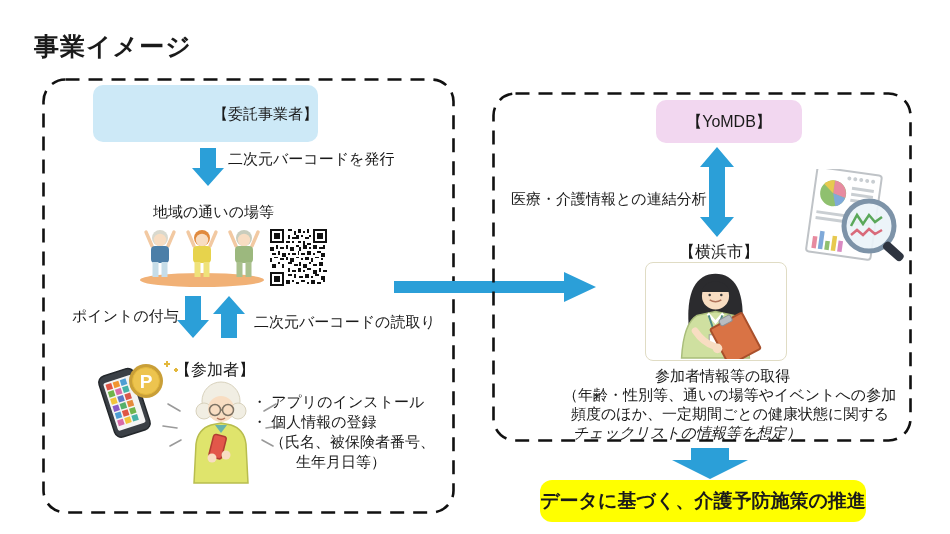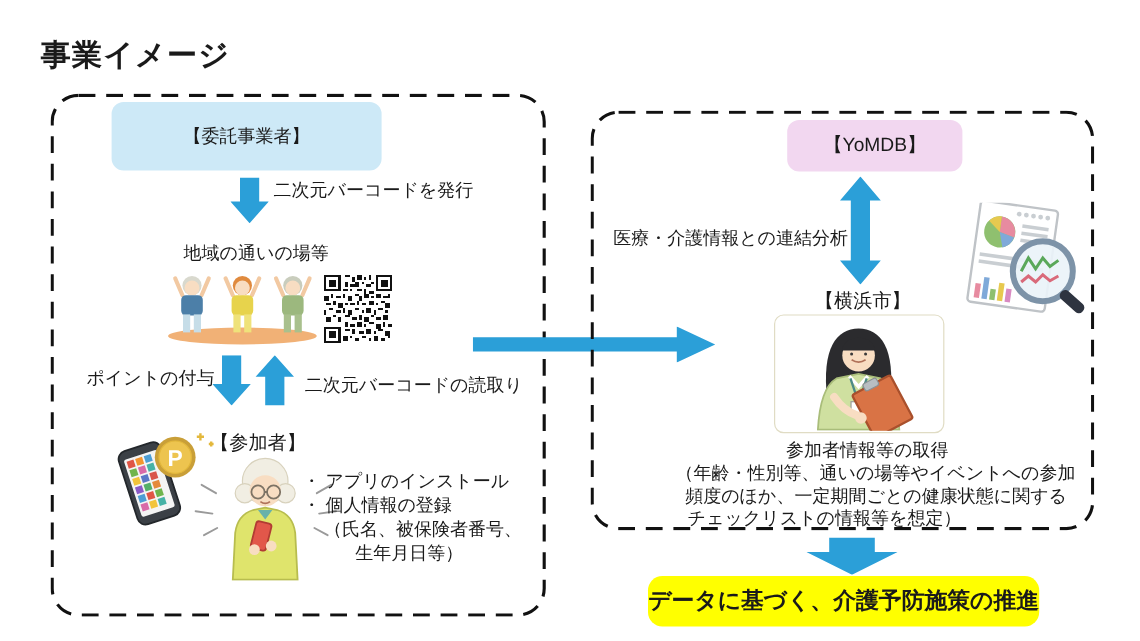--- a/index.html
+++ b/index.html
@@ -27,21 +27,21 @@
 <body>
 
 <div class="abs txt page-title" style="left:34px;top:30px;">事業イメージ</div>
 
 <div class="abs" style="left:42px;top:78px;width:413px;height:436px;">
   <svg class="abs dashed-frame" style="left:0;top:0;" width="413" height="436">
     <rect x="1.5" y="1.5" width="410" height="433" rx="22" fill="none" stroke="#111" stroke-width="2.6" stroke-dasharray="14 9"></rect>
   </svg>
 </div>
 
-<div class="abs rounded-label" style="left:93px;top:85px;width:225px;height:57px;background:#CDE9F7;">
+<div class="abs rounded-label" style="left:93px;top:85px;width:225px;height:57px;background:#CDE9F7;align-items:flex-end;">
   <div>【委託事業者】</div>
 </div>
 
 <svg class="abs" style="left:192px;top:148px;" width="32" height="38">
   <polygon points="8,0 24,0 24,20 32,20 16,38 0,20 8,20" fill="#2B9FD8"></polygon>
 </svg>
 
 <div class="abs" style="left:228px;top:149px;">
   <div class="note-line">二次元バーコードを発行</div>
 </div>
@@ -332,21 +332,21 @@
       <rect x="85" y="53" width="13" height="7" rx="2" fill="#B8BDC2" stroke="#8A9096"></rect>
     </g>
     <circle cx="73" cy="88" r="5" fill="#F8DDC2"></circle>
   </svg>
 </div>
 
 <div class="abs txt" style="left:655px;top:366px;font-size:15px;">参加者情報等の取得</div>
 <div class="abs" style="left:563px;top:385px;">
   <div class="note-line" style="line-height:19px;">（年齢・性別等、通いの場等やイベントへの参加</div>
   <div class="note-line" style="line-height:19px;padding-left:8px;">頻度のほか、一定期間ごとの健康状態に関する</div>
-  <div class="note-line" style="line-height:19px;padding-left:10px;">チェックリストの情報等を想定）</div>
+  <div class="note-line" style="line-height:19px;padding-left:10px;font-style:italic;">チェックリストの情報等を想定）</div>
 </div>
 
 <svg class="abs" style="left:672px;top:448px;" width="76" height="31">
   <polygon points="19,0 57,0 57,12 76,12 38,31 0,12 19,12" fill="#2B9FD8"></polygon>
 </svg>
 
 <div class="abs outcome" style="left:540px;top:480px;width:326px;height:42px;background:#FFFF00;">
   <span>データに基づく、介護予防施策の推進</span>
 </div>
 

